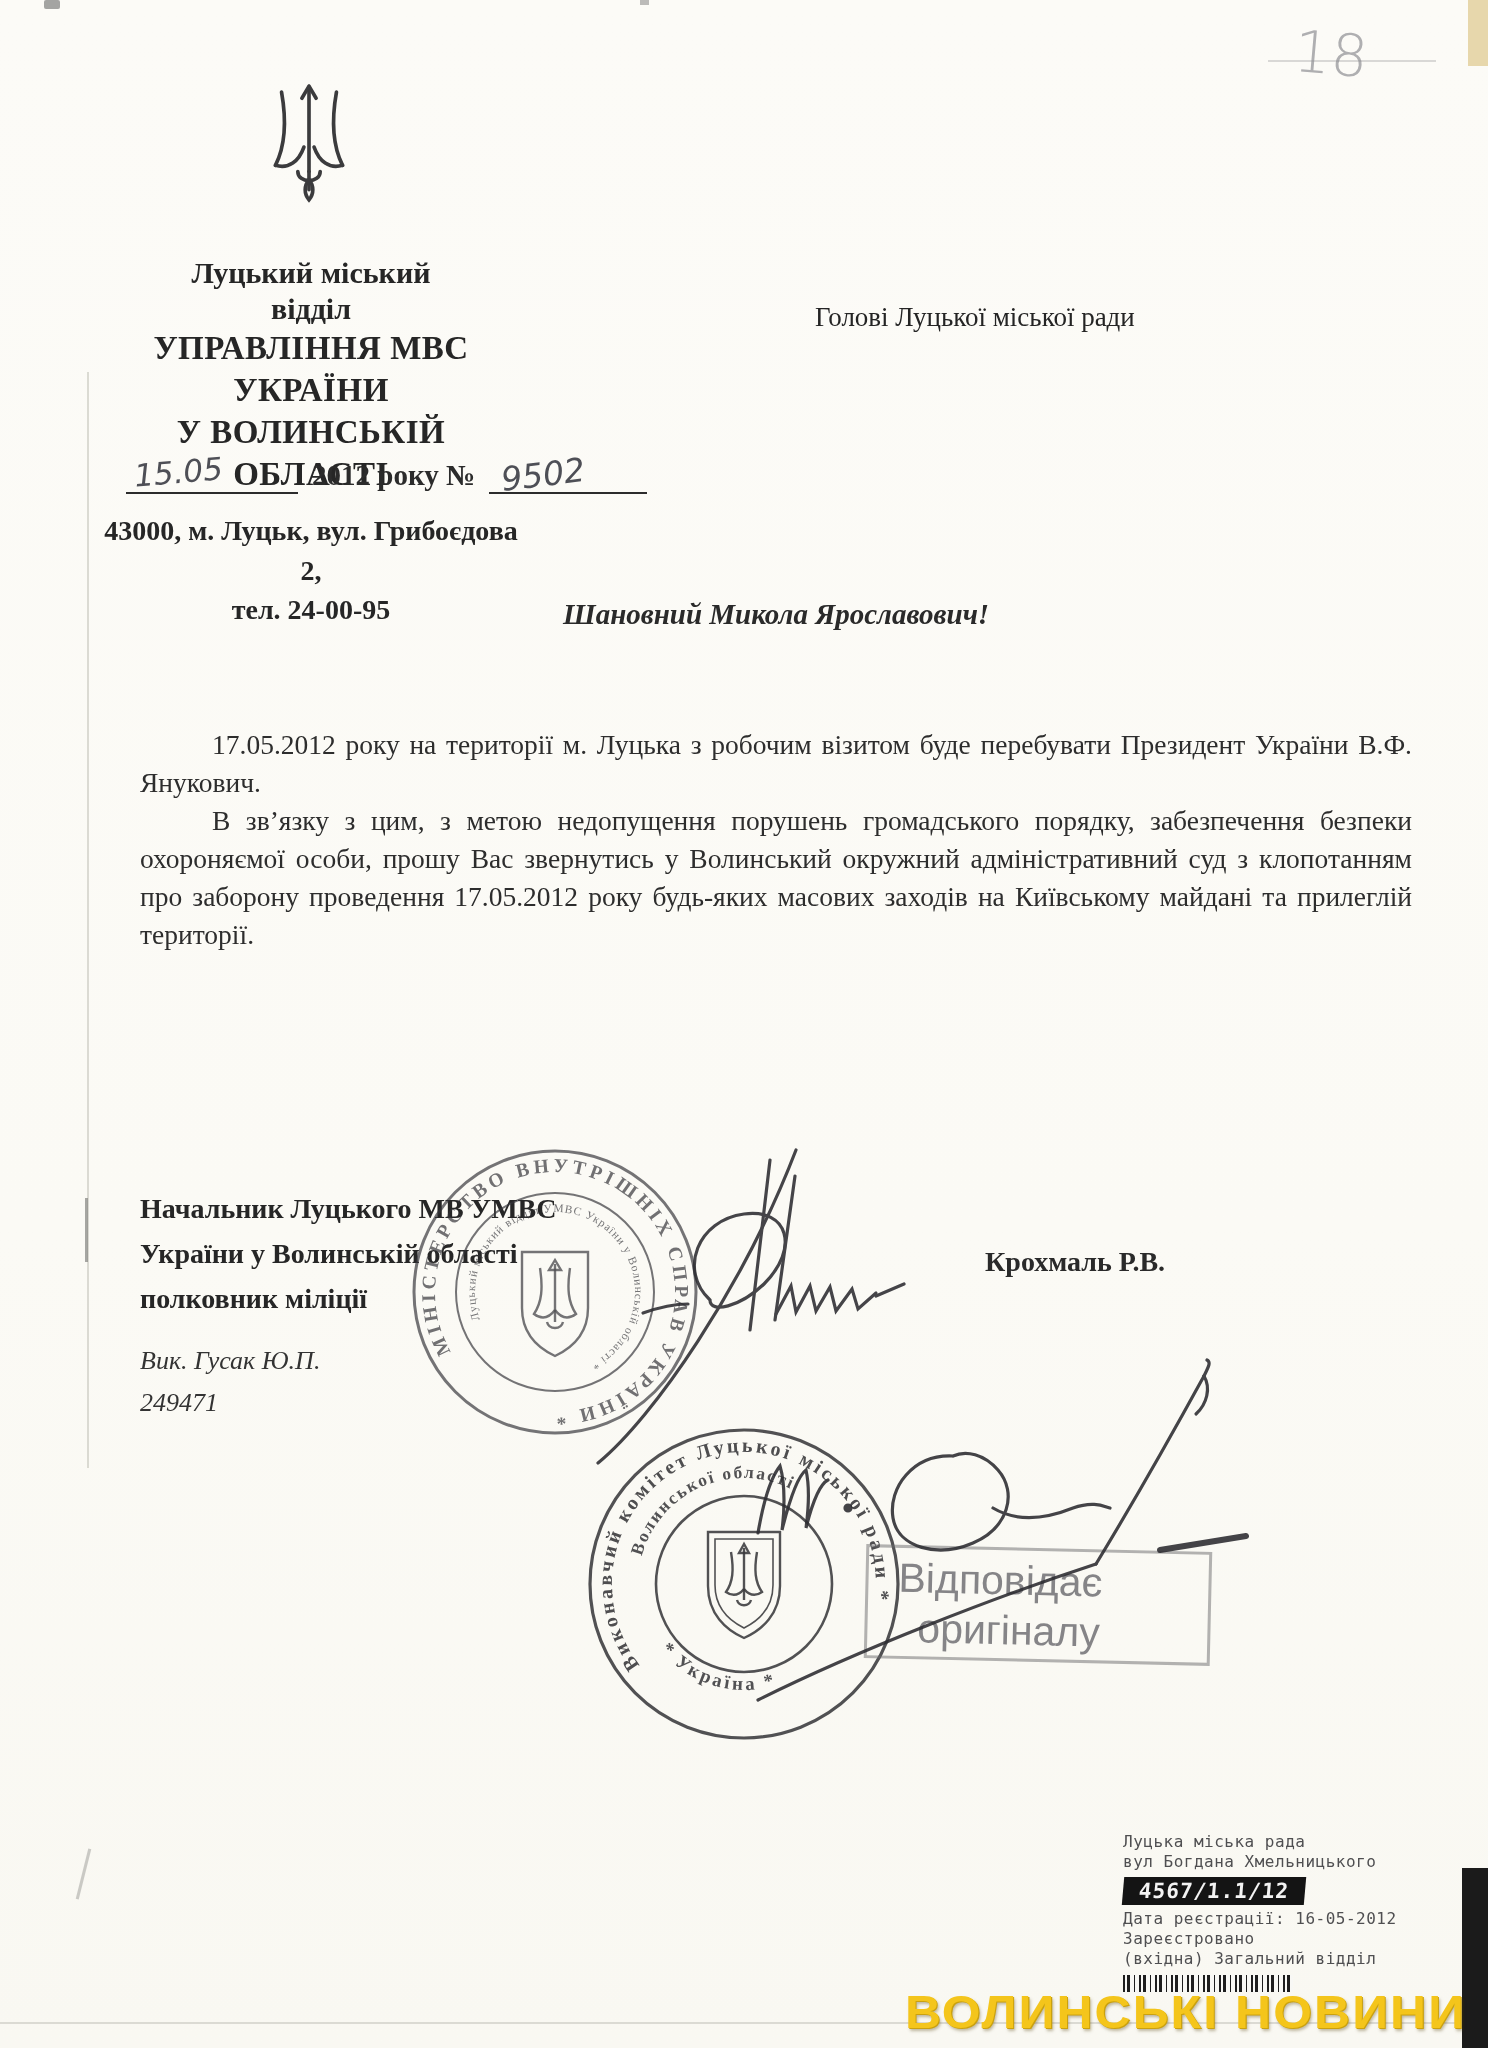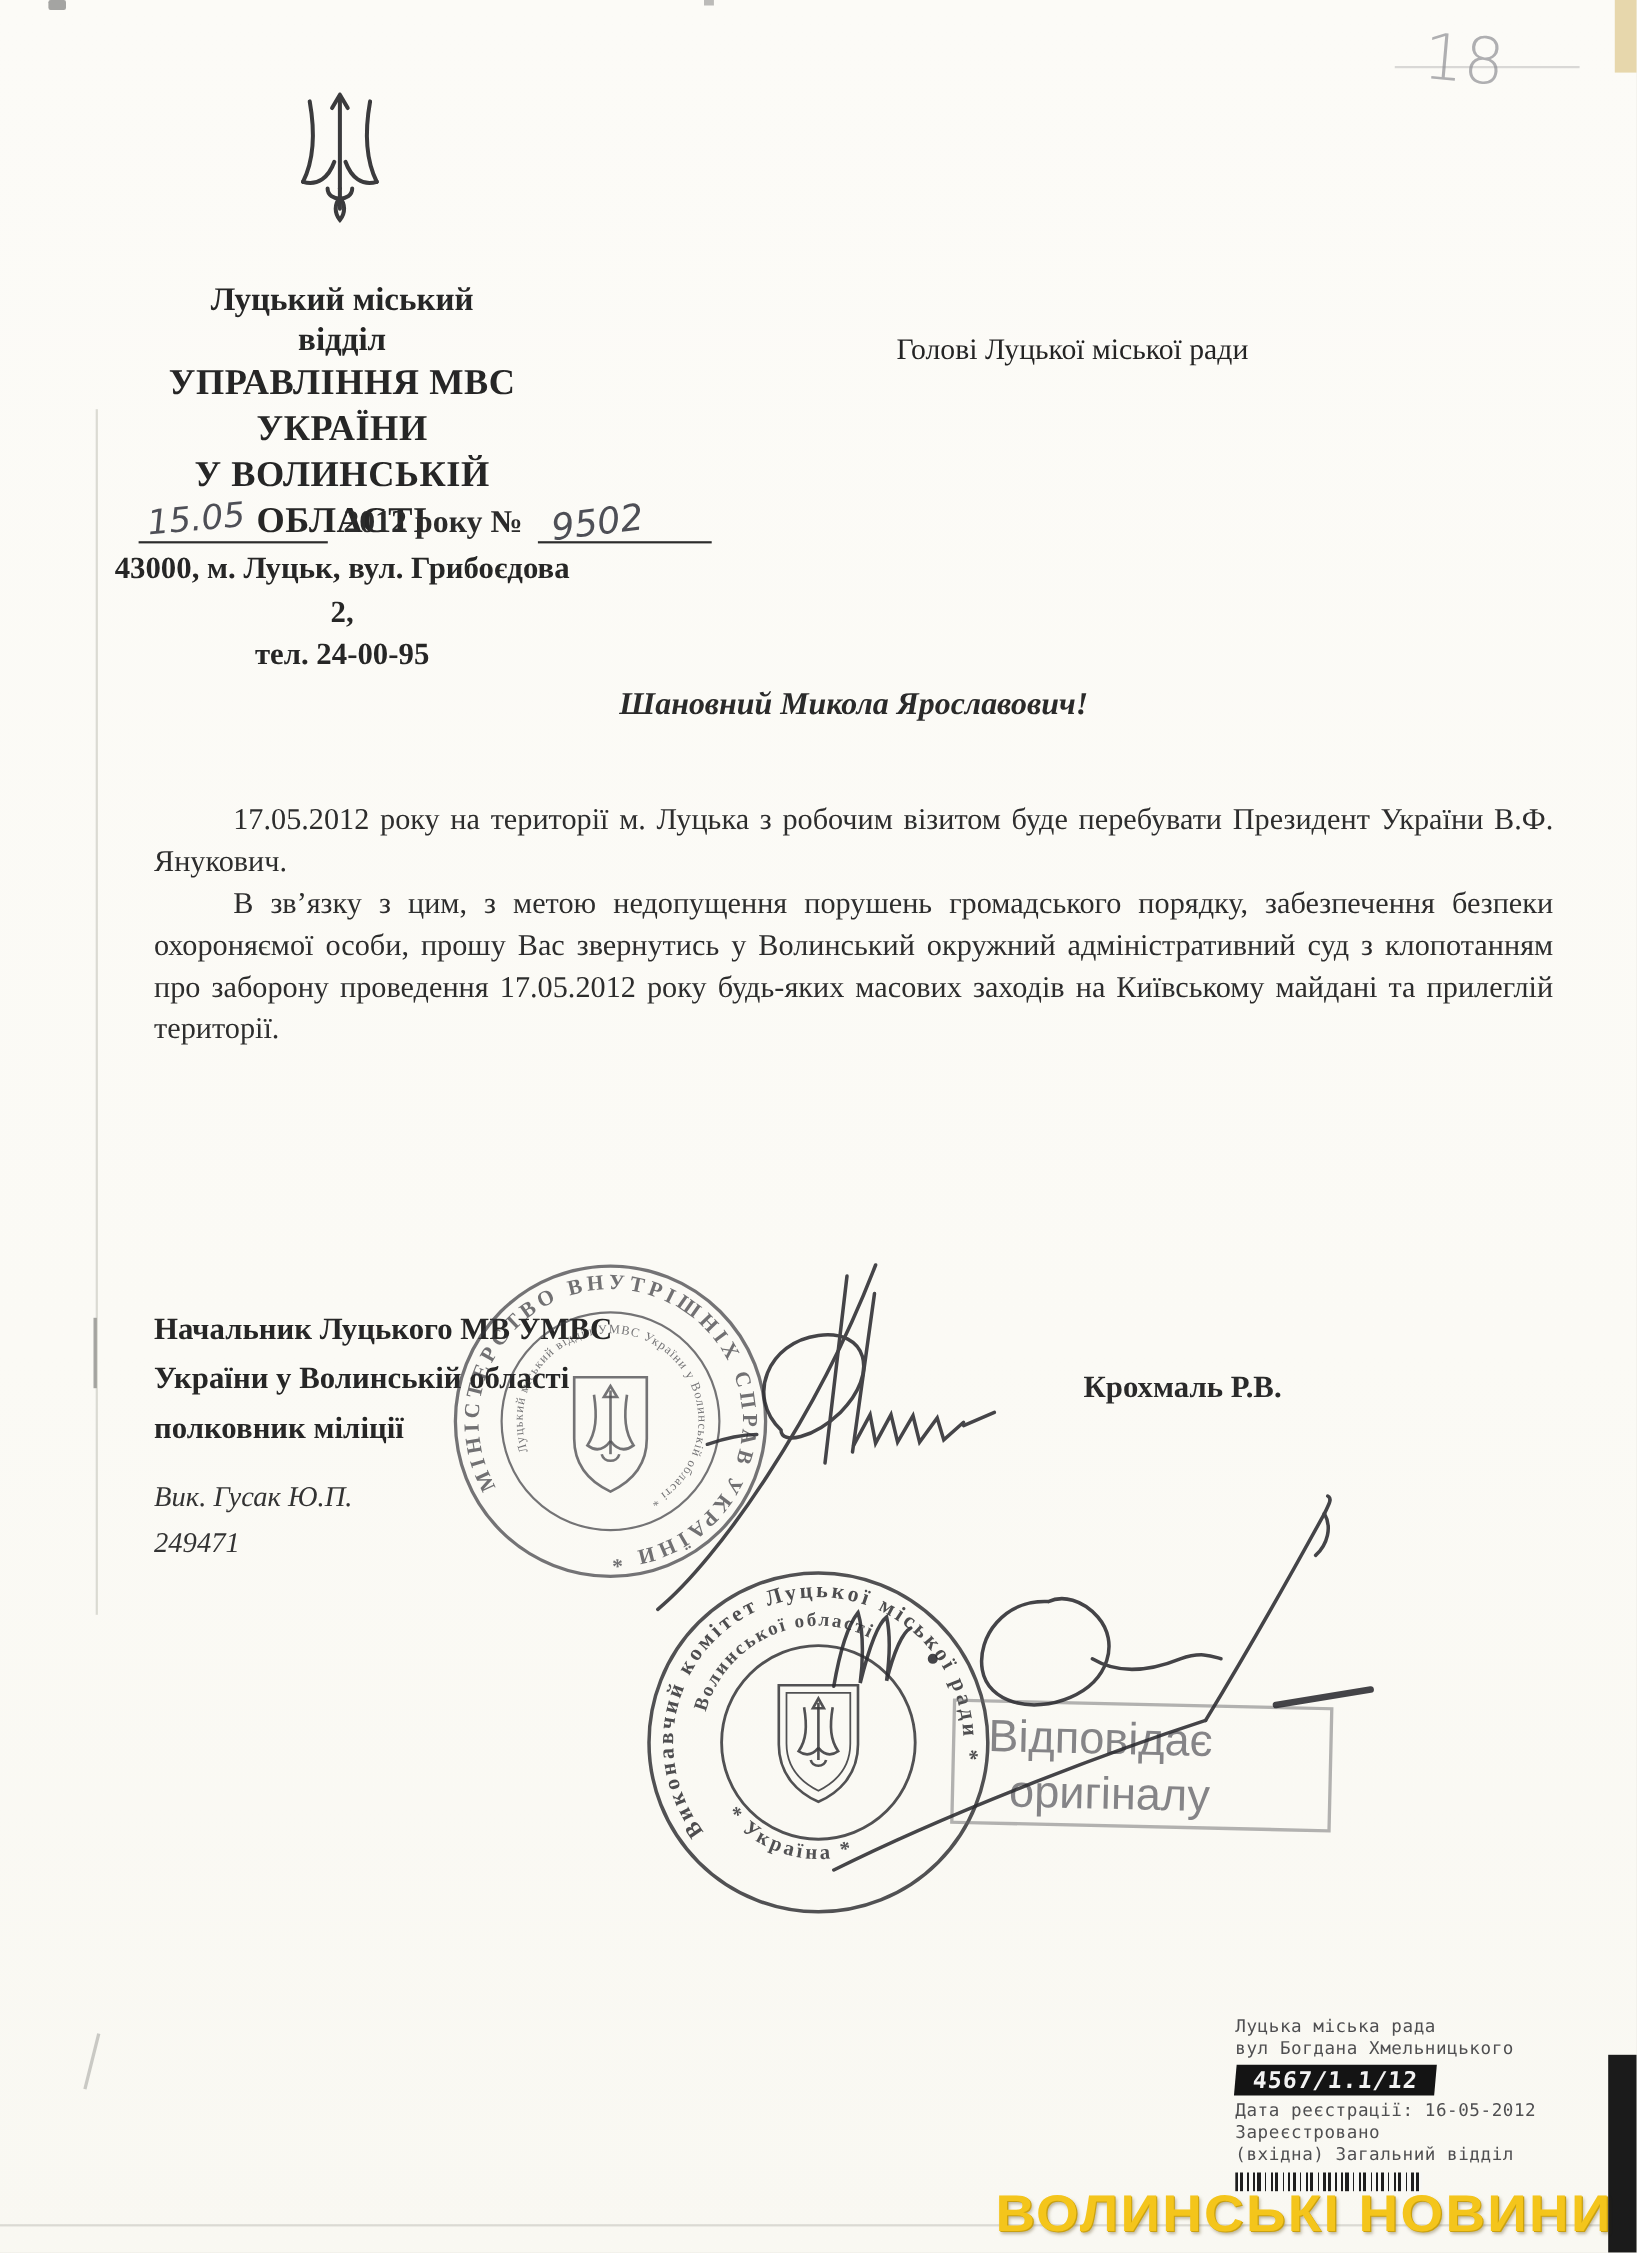--- a/index.html
+++ b/index.html
@@ -21,35 +21,35 @@
   .bottom-line{left:0;top:2022px;width:1460px;height:2px;background:#b6b6ae;opacity:.45;}
   .bottom-right-bar{left:1462px;top:1868px;width:26px;height:180px;background:#1b1b1b;}
 
   
   .logo-trident{left:266px;top:82px;width:86px;height:122px;}
   .org-block{left:95px;top:226px;width:432px;text-align:center;color:#262626;}
   .org-l1{font-size:30px;font-weight:bold;line-height:37px;margin-top:28px;}
   .org-l2{font-size:30px;font-weight:bold;line-height:36px;}
   .org-l3{font-size:33px;font-weight:bold;line-height:42px;letter-spacing:.5px;}
   .org-l4{font-size:33px;font-weight:bold;line-height:42px;letter-spacing:.5px;}
-  .org-addr{font-size:28px;font-weight:bold;line-height:40px;margin-top:2px;}
+  .org-addr{font-size:28px;font-weight:bold;line-height:40px;margin-top:16px;}
   .org-phone{font-size:28px;font-weight:bold;line-height:38px;}
 
   .date-line{left:126px;top:450px;display:flex;align-items:flex-end;gap:14px;}
   .blank{border-bottom:2.5px solid #2c2c2c;position:relative;height:42px;}
   .blank1{width:172px;}
   .blank2{width:158px;}
   .hw{font-family:"DejaVu Sans",sans-serif;font-style:italic;color:#4e4f56;}
   .hw-date{position:absolute;left:8px;bottom:2px;font-size:31px;transform:rotate(-5deg);}
   .hw-num{position:absolute;left:12px;bottom:-2px;font-size:33px;transform:rotate(-7deg);}
   .date-typed{font-size:29px;font-weight:bold;padding-bottom:2px;white-space:nowrap;}
 
   .recipient{left:815px;top:298px;font-size:27px;font-weight:normal;line-height:38px;color:#242424;}
 
-  .salutation{left:563px;top:624px;font-size:29px;font-weight:bold;font-style:italic;color:#2a2a2a;white-space:nowrap;}
+  .salutation{left:563px;top:598px;font-size:29px;font-weight:bold;font-style:italic;color:#2a2a2a;white-space:nowrap;}
 
   .body-text{left:140px;top:726px;width:1272px;font-size:27.5px;line-height:38px;
              text-align:justify;color:#2d2d2d;}
   .body-text p{margin:0;text-indent:72px;}
 
   .sig-position{left:140px;top:1186px;font-size:28px;font-weight:bold;line-height:45px;color:#262626;}
   .signer-name{left:985px;top:1246px;font-size:28px;font-weight:600;color:#2a2a2a;text-align:right;}
   .executor{left:140px;top:1340px;font-style:italic;font-size:26px;line-height:42px;color:#333;}
 
   

